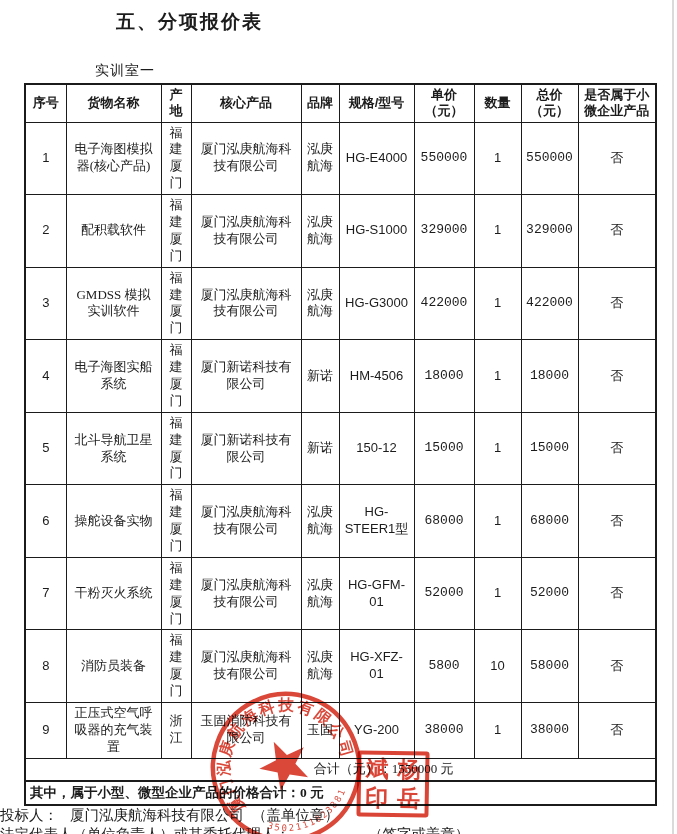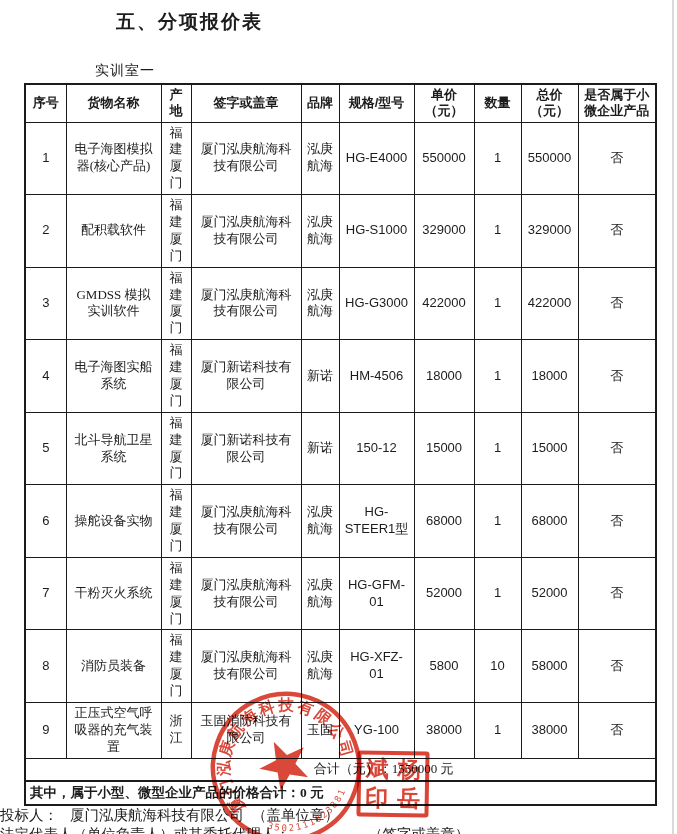--- a/index.html
+++ b/index.html
@@ -34,21 +34,21 @@
   table.quote tbody tr { height:66px; }
   table.quote tbody tr.short { height:53px; }
 
   .col-no, .col-qty { font-family:"Liberation Sans","DejaVu Sans",sans-serif; }
   .col-name { text-align:left; padding:2px 7px; }
   .col-origin { padding:2px 8px; line-height:1.35; }
   .col-brand { padding:2px 11px; line-height:1.35; }
   .col-manufacturer { padding:2px 10px; }
   .col-model { font-family:"Liberation Sans","DejaVu Sans",sans-serif; font-size:12.5px; }
   .col-unit_price, .col-total {
-    font-family:Liberation Sans, sans-serif;
+    font-family:Liberation Mono, monospace;
     text-align:right; padding-right:10px;
   }
 
   tr.total-row td { height:19px; padding:1px 4px 1px 90px; text-align:center; font-size:13px; }
   tr.micro-total-row td {
     height:20px; padding:1px 4px; text-align:left;
     font-weight:bold; font-size:13.5px; border-top:2px solid #1b1b1b;
   }
 
   .footer { position:relative; }
@@ -96,21 +96,21 @@
       <col style="width:60px">
         <col style="width:47px">
         <col style="width:57px">
       <col style="width:78px">
     </colgroup>
     <thead>
       <tr>
           <th>序号</th>
           <th>货物名称</th>
           <th>产地</th>
-          <th>签字或盖章</th>
+          <th>核心产品</th>
           <th>品牌</th>
           <th>规格/型号</th>
           <th>单价
 （元）</th>
           <th>数量</th>
           <th>总价
 （元）</th>
           <th>是否属于小微企业产品</th>
         </tr>
     </thead>
@@ -210,21 +210,21 @@
           <td class="col-qty">10</td>
           <td class="col-total">58000</td>
           <td class="col-small_micro">否</td>
         </tr>
         <tr class="short">
           <td class="col-no">9</td>
           <td class="col-name">正压式空气呼吸器的充气装置</td>
           <td class="col-origin">浙江</td>
           <td class="col-manufacturer">玉固消防科技有限公司</td>
           <td class="col-brand">玉固</td>
-          <td class="col-model">YG-100</td>
+          <td class="col-model">YG-200</td>
           <td class="col-unit_price">38000</td>
           <td class="col-qty">1</td>
           <td class="col-total">38000</td>
           <td class="col-small_micro">否</td>
         </tr>
       </tbody>
     <tfoot>
       <tr class="total-row">
         <td colspan="10">合计（元）：1550000 元</td>
       </tr>

